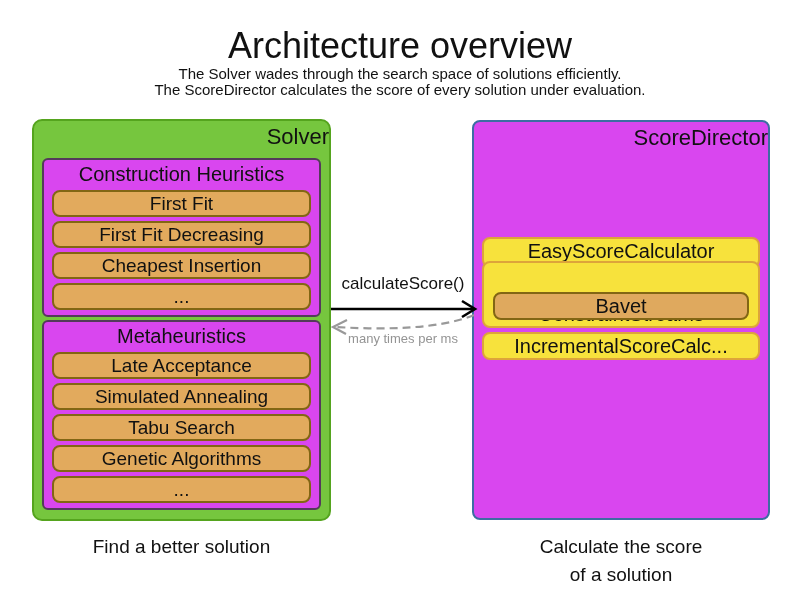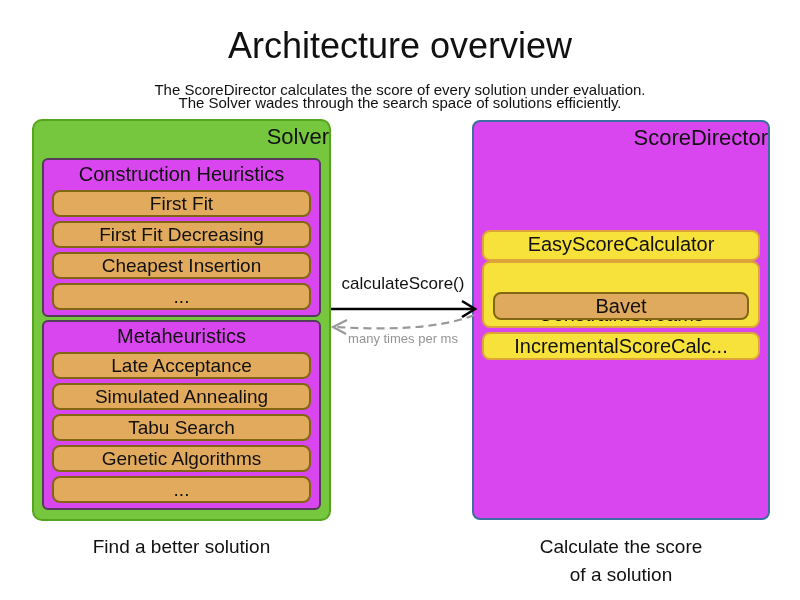--- a/index.html
+++ b/index.html
@@ -4,21 +4,21 @@
 <style>
   html, body { margin: 0; padding: 0; background: #ffffff; }
   .canvas {
     position: relative; width: 800px; height: 600px; background: #ffffff;
     font-family: "Liberation Sans", sans-serif; color: #111; overflow: hidden;
   }
   .title { position: absolute; left: 0; top: 26px; width: 100%; text-align: center;
            font-size: 36px; line-height: 40px; }
   .sub  { position: absolute; left: 0; width: 100%; text-align: center;
           font-size: 15px; line-height: 16px; }
-  .sub1 { top: 66px; margin-top: 29px; }
+  .sub1 { top: 66px; }
   .sub2 { top: 82px; }
 
   .solver-box {
     position: absolute; left: 32px; top: 119px; width: 299px; height: 402px;
     background: #76C63E; border: 2px solid #55A41E; border-radius: 10px;
     box-sizing: border-box;
   }
   .box-title { text-align: right; font-size: 22px; line-height: 26px; padding-top: 3px; }
 
   .group {
@@ -39,21 +39,21 @@
   .sd-box {
     position: absolute; left: 472px; top: 120px; width: 298px; height: 400px;
     background: #d946ef; border: 2px solid #3D6DA3; border-radius: 8px;
     box-sizing: border-box;
   }
   .calc {
     position: absolute; left: 8px; right: 8px;
     background: #F7E23C; border: 2px solid #DDA43A; border-radius: 8px;
     box-sizing: border-box; text-align: center; font-size: 20px;
   }
-  .calc-easy { top: 108px; height: 31px; line-height: 24px; }
+  .calc-easy { top: 115px; height: 31px; line-height: 24px; }
   .calc-cs   { top: 139px; height: 67px; }
   .calc-isc  { top: 210px; height: 28px; line-height: 25px; }
   .cs-label  { line-height: 24px; padding-top: 2px; margin-top: 37px; }
   .bavet {
     position: absolute; left: 9px; right: 9px; top: 29px; height: 28px;
     background: #DFA95E; border: 2px solid #826614; border-radius: 8px;
     box-sizing: border-box; text-align: center; font-size: 20px; line-height: 25px;
   }
 
   .caption { position: absolute; text-align: center; font-size: 19px; line-height: 28px; }

